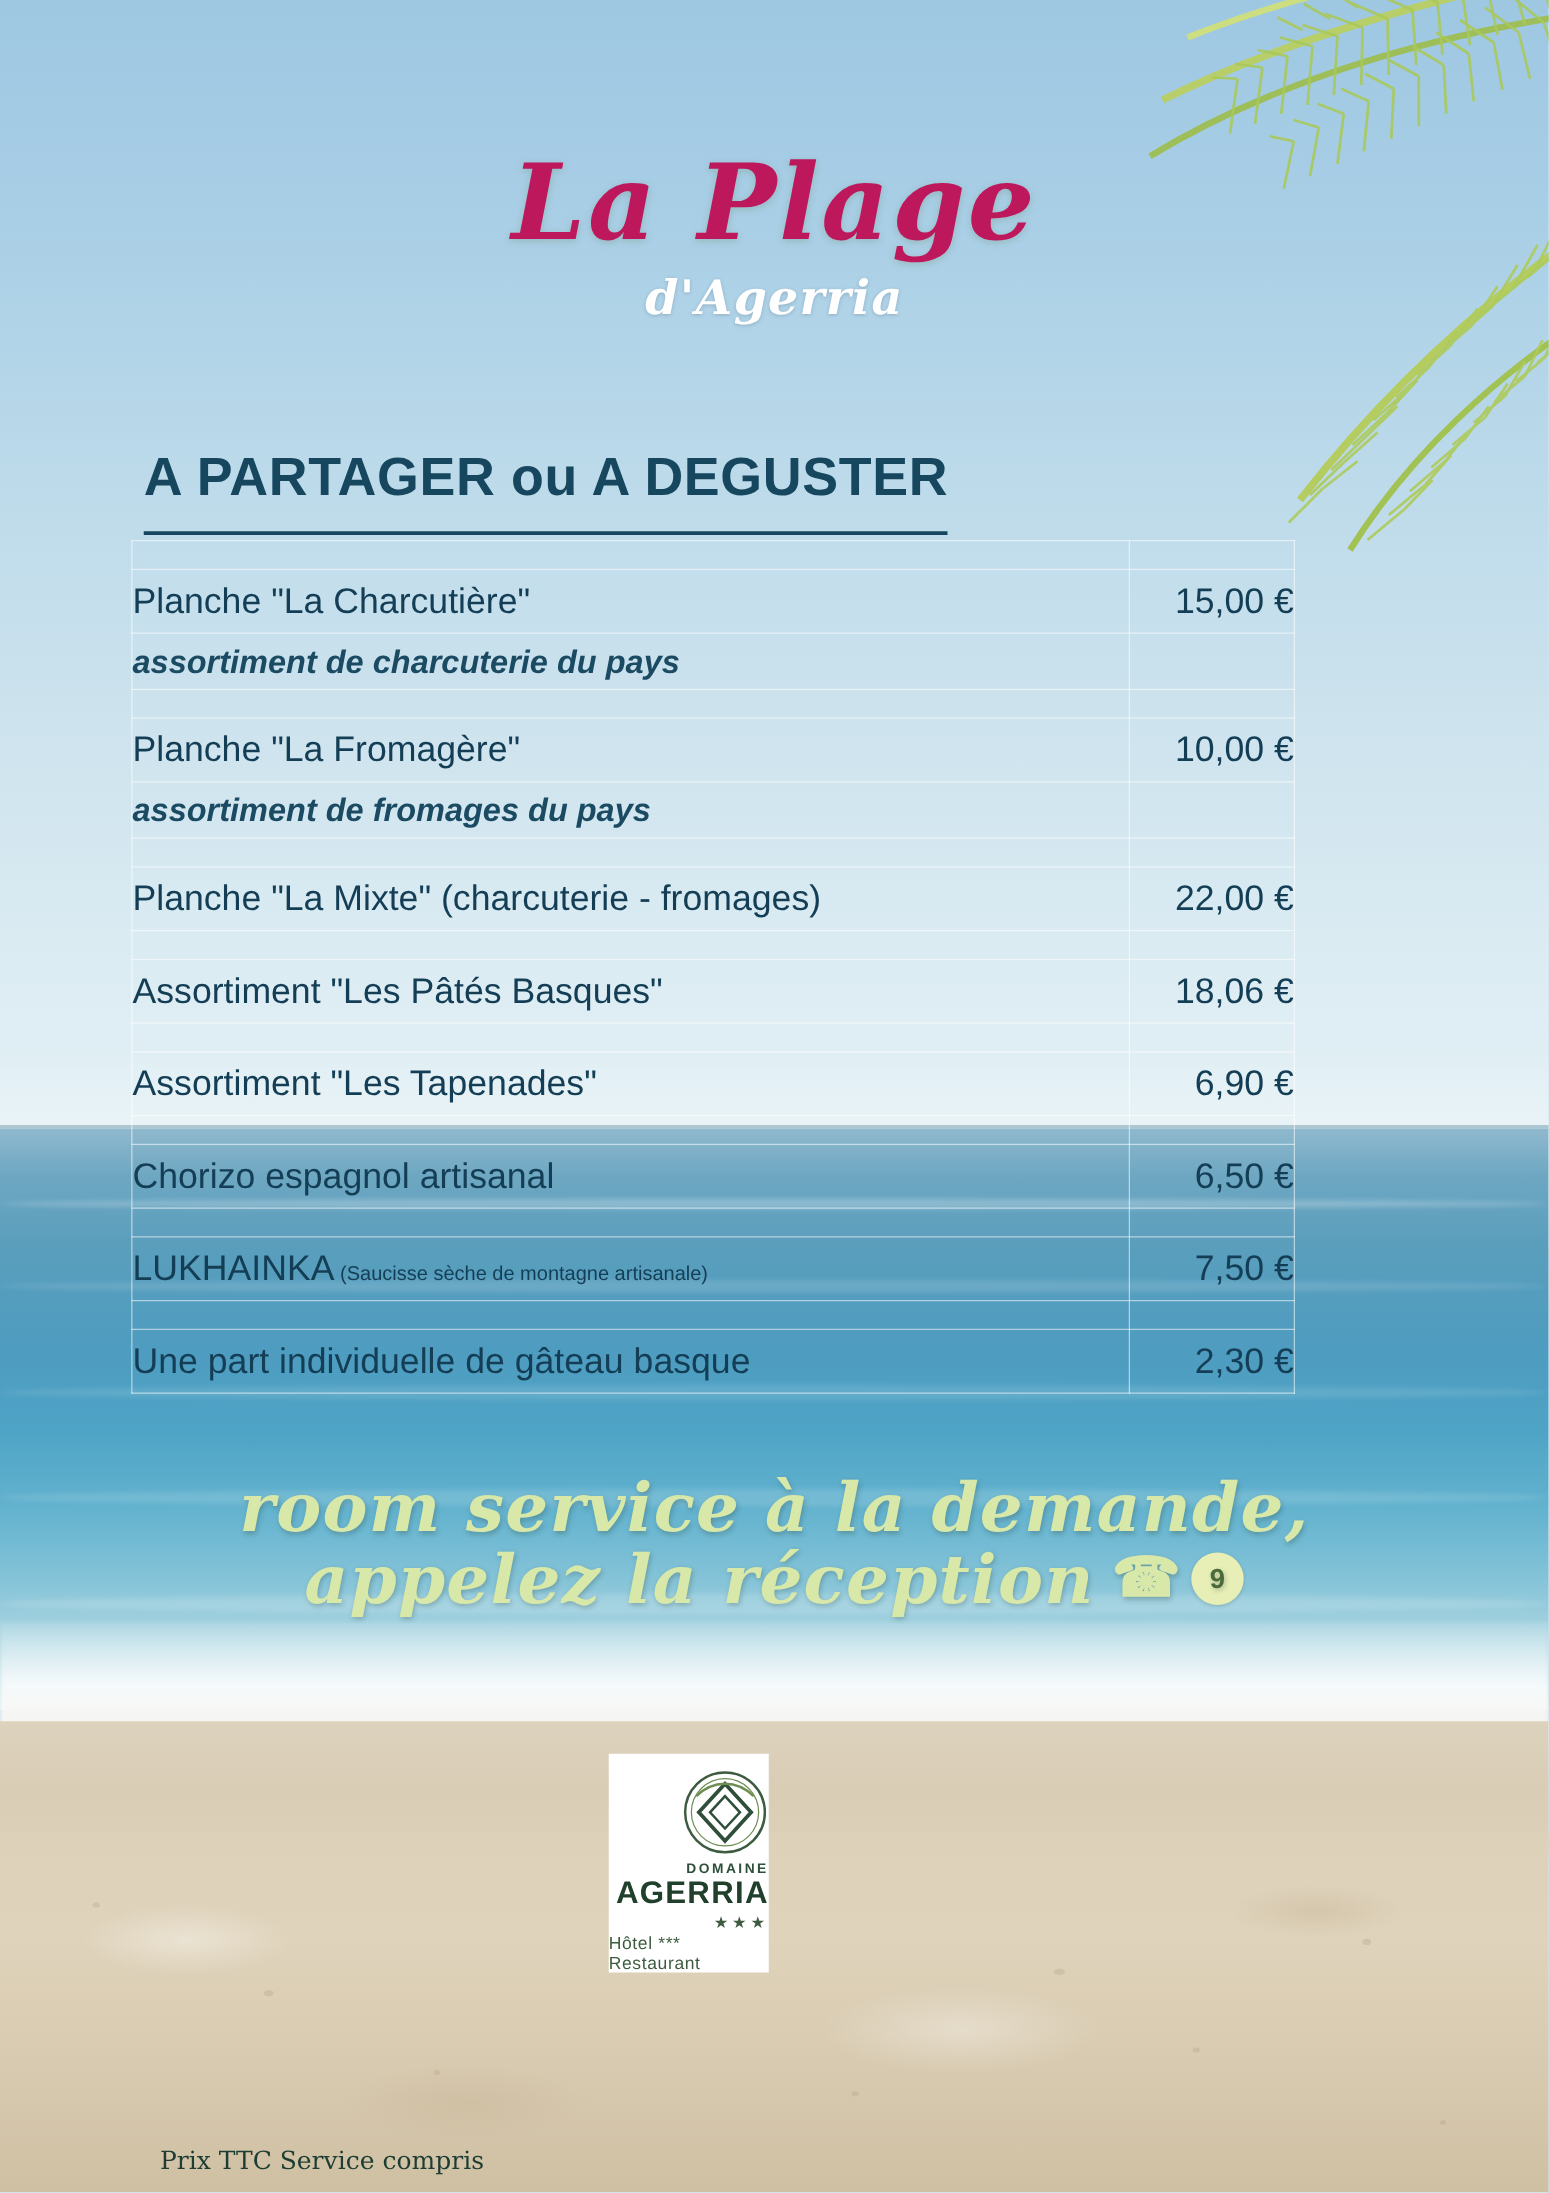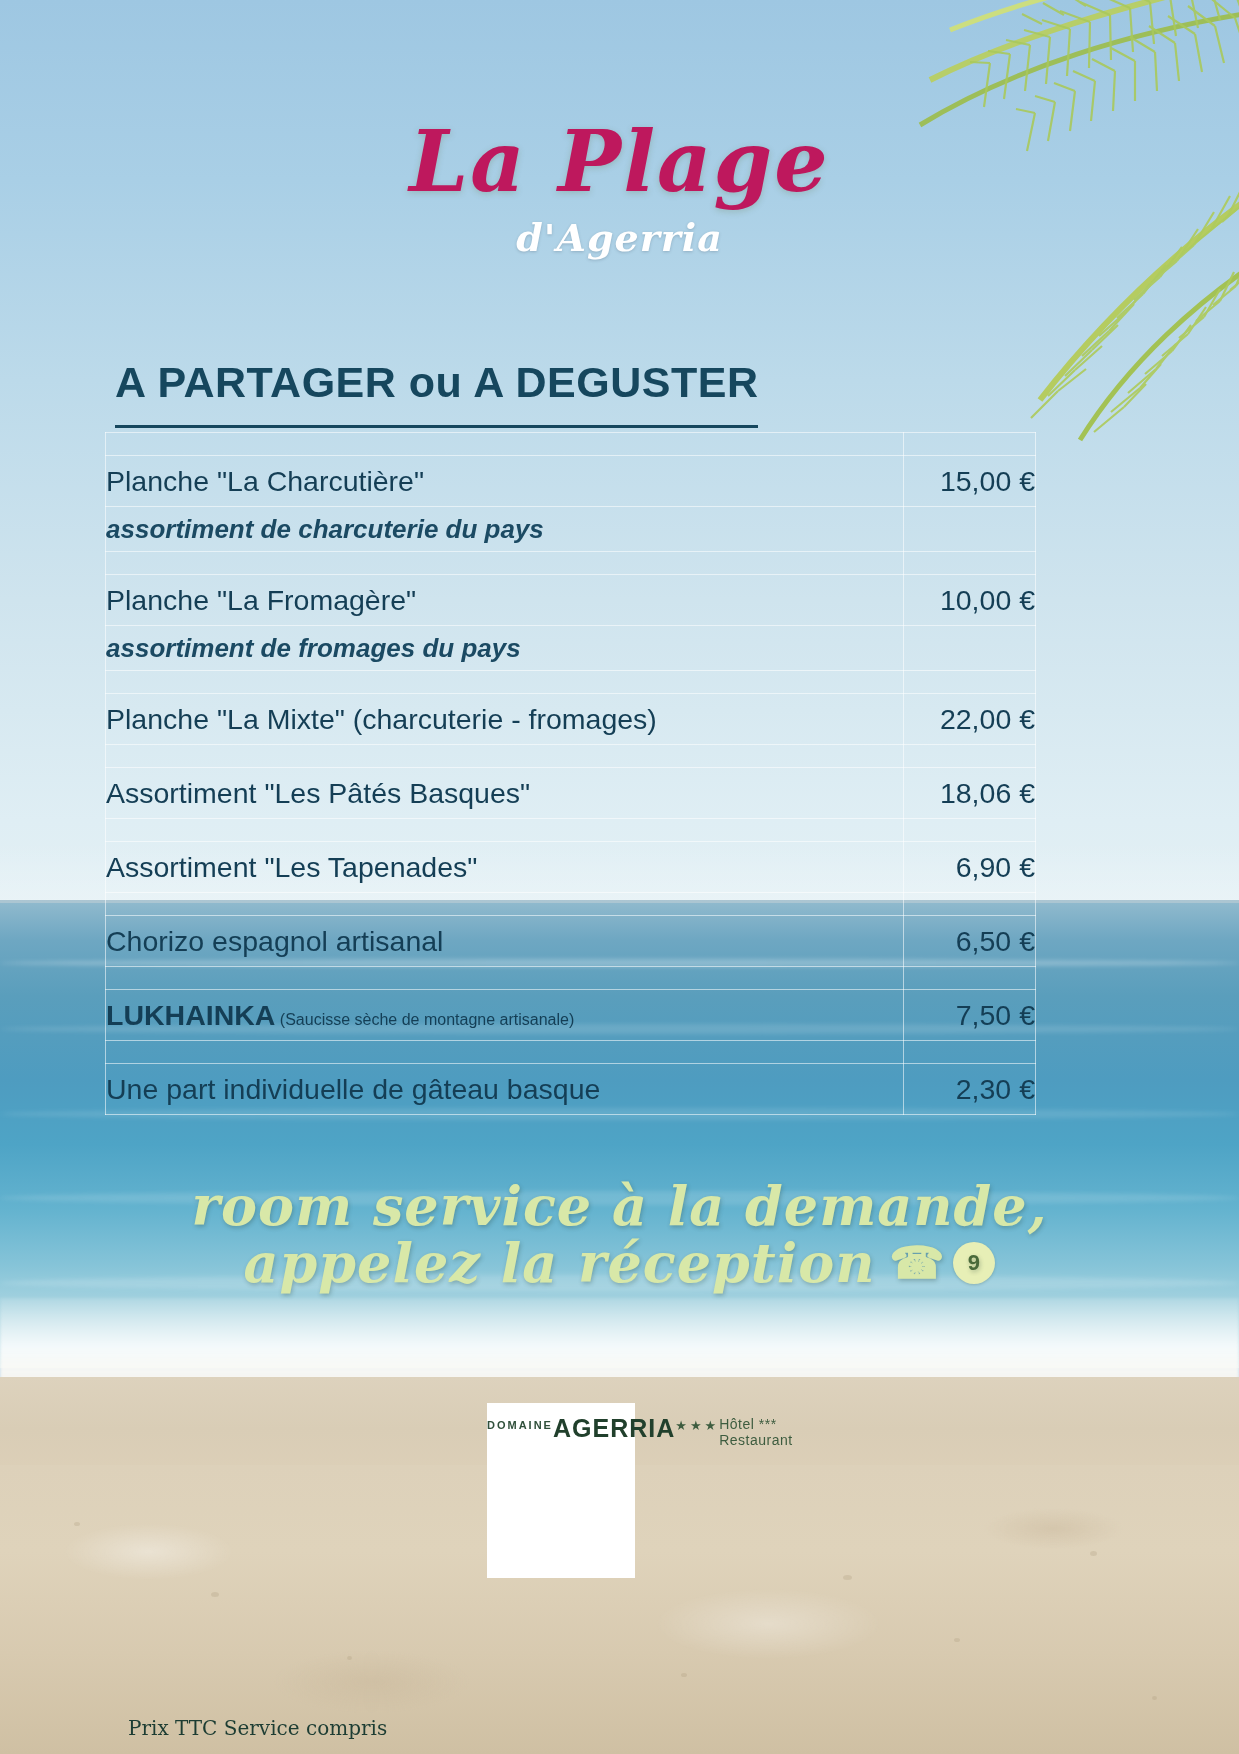--- a/index.html
+++ b/index.html
@@ -191,21 +191,21 @@
   .row-desc td { height: 44px; }
   .row-gap td { height: 22px; }
 
   .item-name {
     font-size: 28.5px;
     color: #143e55;
     padding-left: 10px;
     white-space: nowrap;
   }
   .item-name.bold-lead b {
-    font-weight: bold;
+    font-weight: normal;
   }
   .item-sub {
     font-size: 16px;
   }
   .item-desc {
     font-size: 26px;
     font-style: italic;
     font-weight: bold;
     color: #1b4a63;
     padding-left: 10px;
@@ -264,27 +264,27 @@
     font-size: 44px;
     color: #d8e8a8;
     margin-left: 6px;
   }
 
   
   .footer-logo {
     position: absolute;
     left: 487px;
     top: 1403px;
-    width: 148px;
+    width: 128px;
     height: 175px;
     background: #ffffff;
     z-index: 7;
     display: flex;
-    flex-direction: row;
-    align-items: flex-start;
+    flex-direction: column;
+    align-items: flex-end;
     justify-content: flex-start;
     padding-top: 12px;
     box-sizing: border-box;
   }
   .logo-mark {
     width: 70px;
     height: 70px;
     position: relative;
   }
   .logo-name-small {

